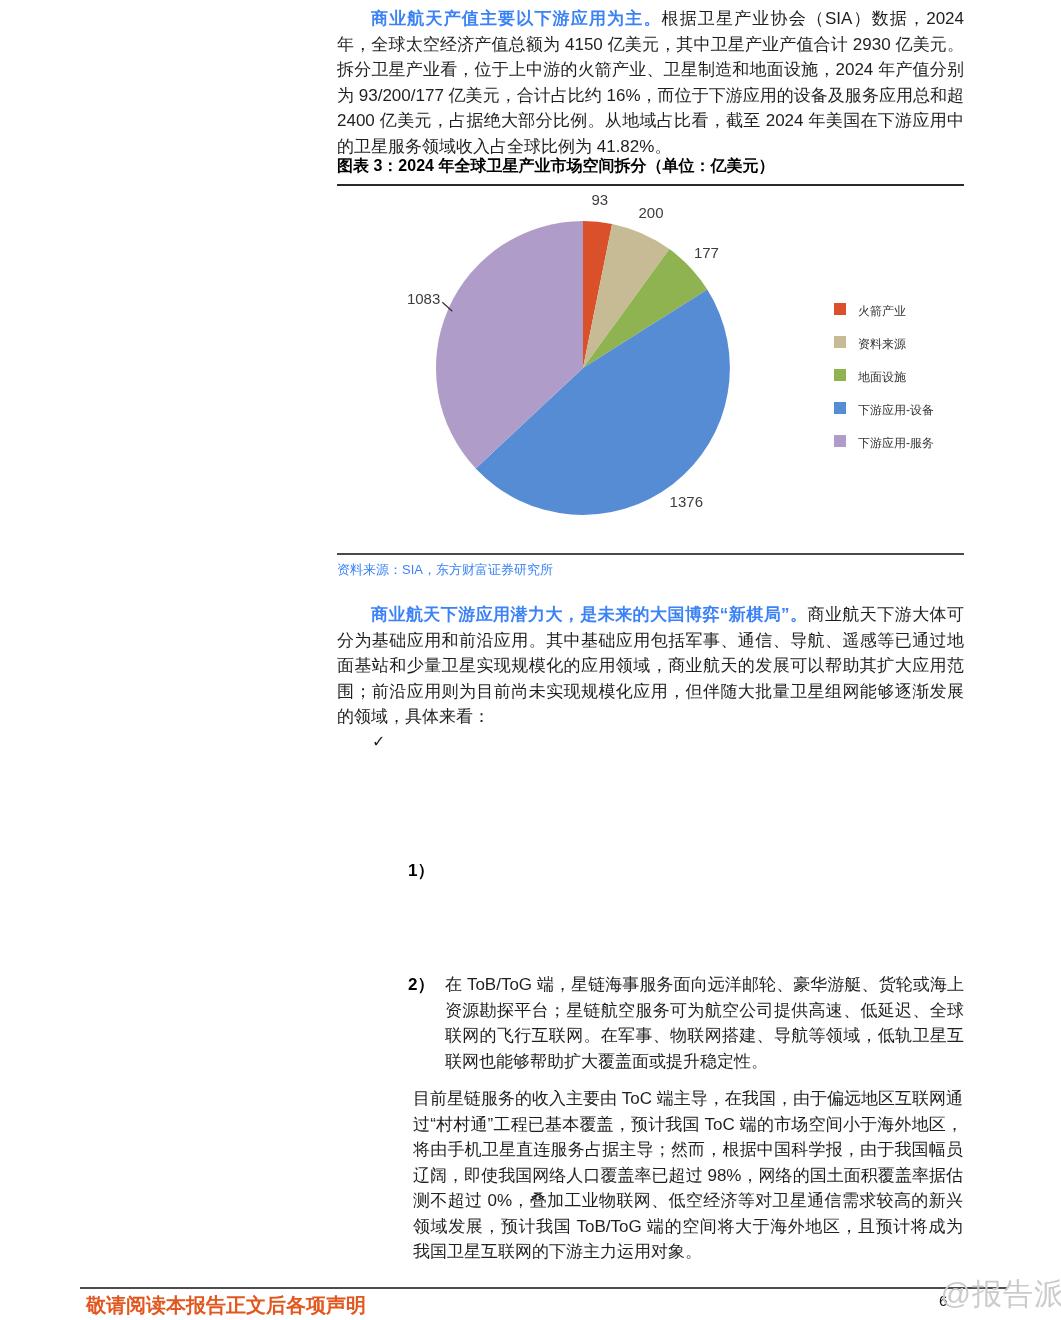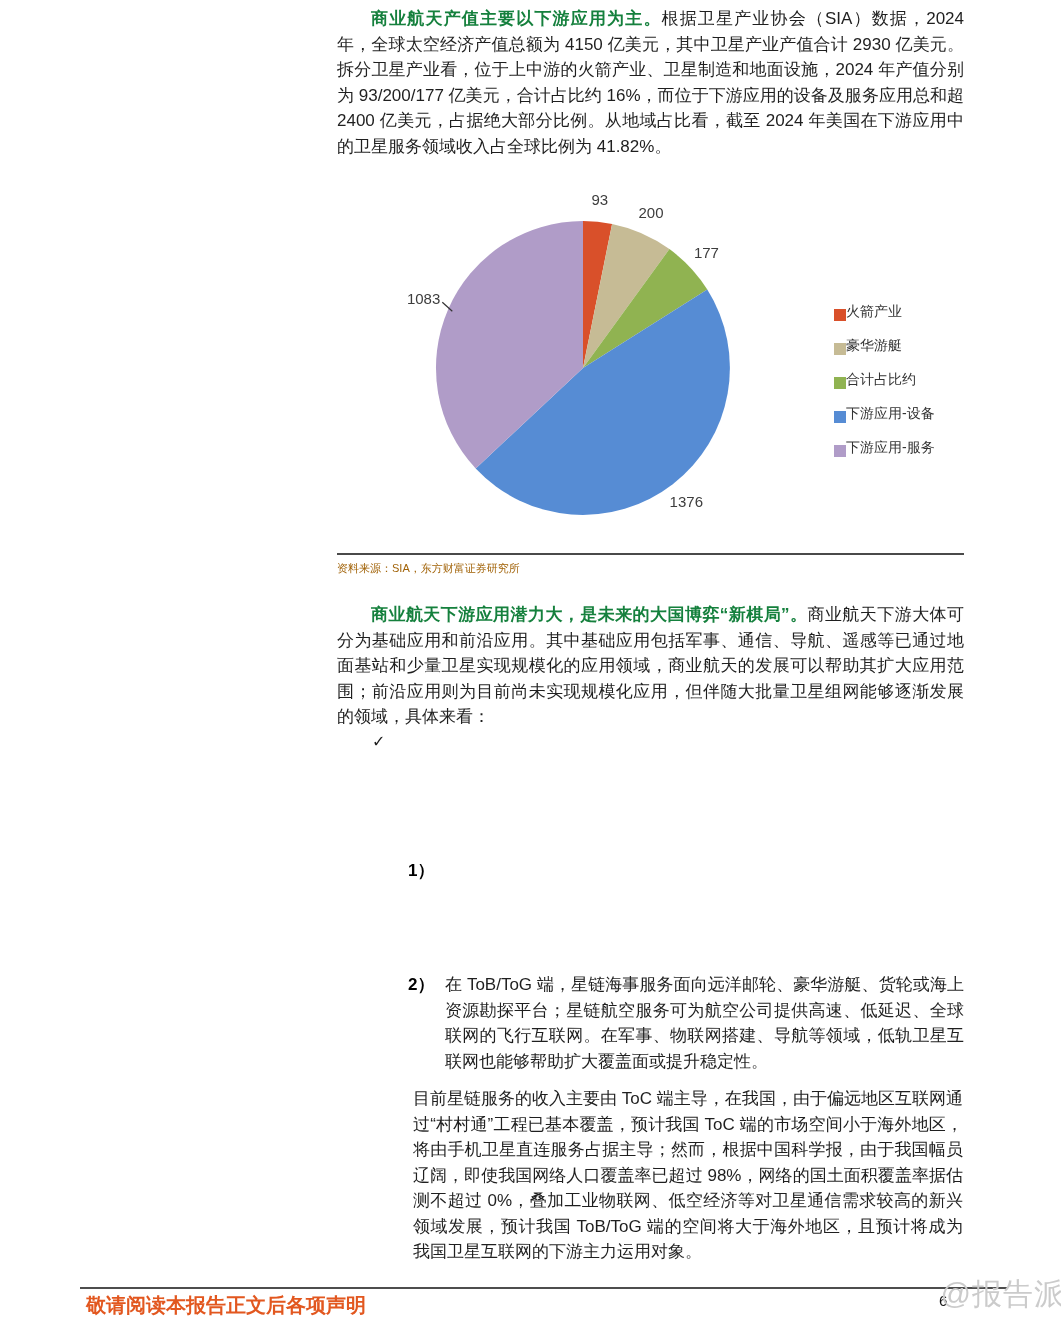--- a/index.html
+++ b/index.html
@@ -11,41 +11,41 @@
     color:#1a1a1a;
     overflow:hidden;
   }
   .col{position:absolute;left:337px;width:627px;}
   .body-text{
     font-size:17px;line-height:25.5px;
     text-align:justify;
     color:#1f1f1f;
   }
   .indent{text-indent:2em;}
-  .bold{font-weight:bold;color:#15803d;margin-top:16px;}
+  .bold{font-weight:bold;color:#3b82f6;margin-top:16px;}
   .fig-title{
     top:156px;
     font-size:16px;font-weight:bold;color:#000;
     padding-bottom:7px;
     border-bottom:2px solid #2a2a2a;
   }
   .chart-body{top:187px;height:267px;}
   .chart-svg{position:absolute;left:0;top:0;}
   .pie-label{font-size:15px;fill:#3d3d3d;font-family:"Liberation Sans","DejaVu Sans",sans-serif;}
   .legend{
     position:absolute;left:497px;top:116px;
     display:flex;flex-direction:column;gap:16px;
   }
-  .legend-item{display:flex;align-items:flex-end;gap:0;font-size:14px;color:#333;}
+  .legend-item{display:flex;align-items:flex-start;gap:12px;font-size:12px;color:#333;}
   .legend-swatch{width:12px;height:12px;flex:0 0 12px;}
   .source-row{
     top:553px;
     border-top:2px solid #4a4a4a;
     padding-top:6px;
-    font-size:11px;color:#a16207;
+    font-size:13px;color:#3b82f6;
   }
   .p2{top:602px;}
   .bullet-row{top:729px;display:flex;}
   .bullet-marker{
     flex:0 0 76px;box-sizing:border-box;padding-left:35px;
     font-size:16px;color:#1a1a1a;font-weight:bold;
   }
   .bullet-text{flex:1;}
   .num-item{display:flex;}
   .item1{top:858px;}
@@ -79,20 +79,21 @@
 </style>
 </head>
 <body>
 
 <div class="page">
 
   <div class="col body-text indent" style="top:6px;">
     <span class="bold">商业航天产值主要以下游应用为主。</span><span>根据卫星产业协会（SIA）数据，2024 年，全球太空经济产值总额为 4150 亿美元，其中卫星产业产值合计 2930 亿美元。拆分卫星产业看，位于上中游的火箭产业、卫星制造和地面设施，2024 年产值分别为 93/200/177 亿美元，合计占比约 16%，而位于下游应用的设备及服务应用总和超 2400 亿美元，占据绝大部分比例。从地域占比看，截至 2024 年美国在下游应用中的卫星服务领域收入占全球比例为 41.82%。</span>
   </div>
 
+  <div class="col fig-title">图表 3：2024 年全球卫星产业市场空间拆分（单位：亿美元）</div>
 
   <div class="col chart-body">
     <svg class="chart-svg" width="627" height="367" viewBox="0 0 627 367">
         <path d="M246,181 L246.0,34.0 A147,147 0 0 1 275.1,36.9 Z" fill="#d9502a"></path>
         <text x="262.8" y="17.8" text-anchor="middle" class="pie-label">93</text>
         <path d="M246,181 L275.1,36.9 A147,147 0 0 1 332.4,62.1 Z" fill="#c6bb95"></path>
         <text x="314.0" y="31.3" text-anchor="middle" class="pie-label">200</text>
         <path d="M246,181 L332.4,62.1 A147,147 0 0 1 370.3,102.6 Z" fill="#90b351"></path>
         <text x="369.4" y="70.5" text-anchor="middle" class="pie-label">177</text>
         <path d="M246,181 L370.3,102.6 A147,147 0 0 1 138.7,281.5 Z" fill="#568cd4"></path>
@@ -101,25 +102,25 @@
         <text x="103.3" y="117.2" text-anchor="end" class="pie-label">1083</text>
         <polyline points="105.3,115.2 115.3,124.2" fill="none" stroke="#333" stroke-width="1.2"></polyline>
       </svg>
     <div class="legend">
         <div class="legend-item">
           <span class="legend-swatch" style="background: rgb(217, 80, 42);"></span>
           <span>火箭产业</span>
         </div>
         <div class="legend-item">
           <span class="legend-swatch" style="background: rgb(198, 187, 149);"></span>
-          <span>豪华游艇</span>
+          <span>资料来源</span>
         </div>
         <div class="legend-item">
           <span class="legend-swatch" style="background: rgb(144, 179, 81);"></span>
-          <span>合计占比约</span>
+          <span>地面设施</span>
         </div>
         <div class="legend-item">
           <span class="legend-swatch" style="background: rgb(86, 140, 212);"></span>
           <span>下游应用-设备</span>
         </div>
         <div class="legend-item">
           <span class="legend-swatch" style="background: rgb(176, 156, 200);"></span>
           <span>下游应用-服务</span>
         </div>
       </div>

